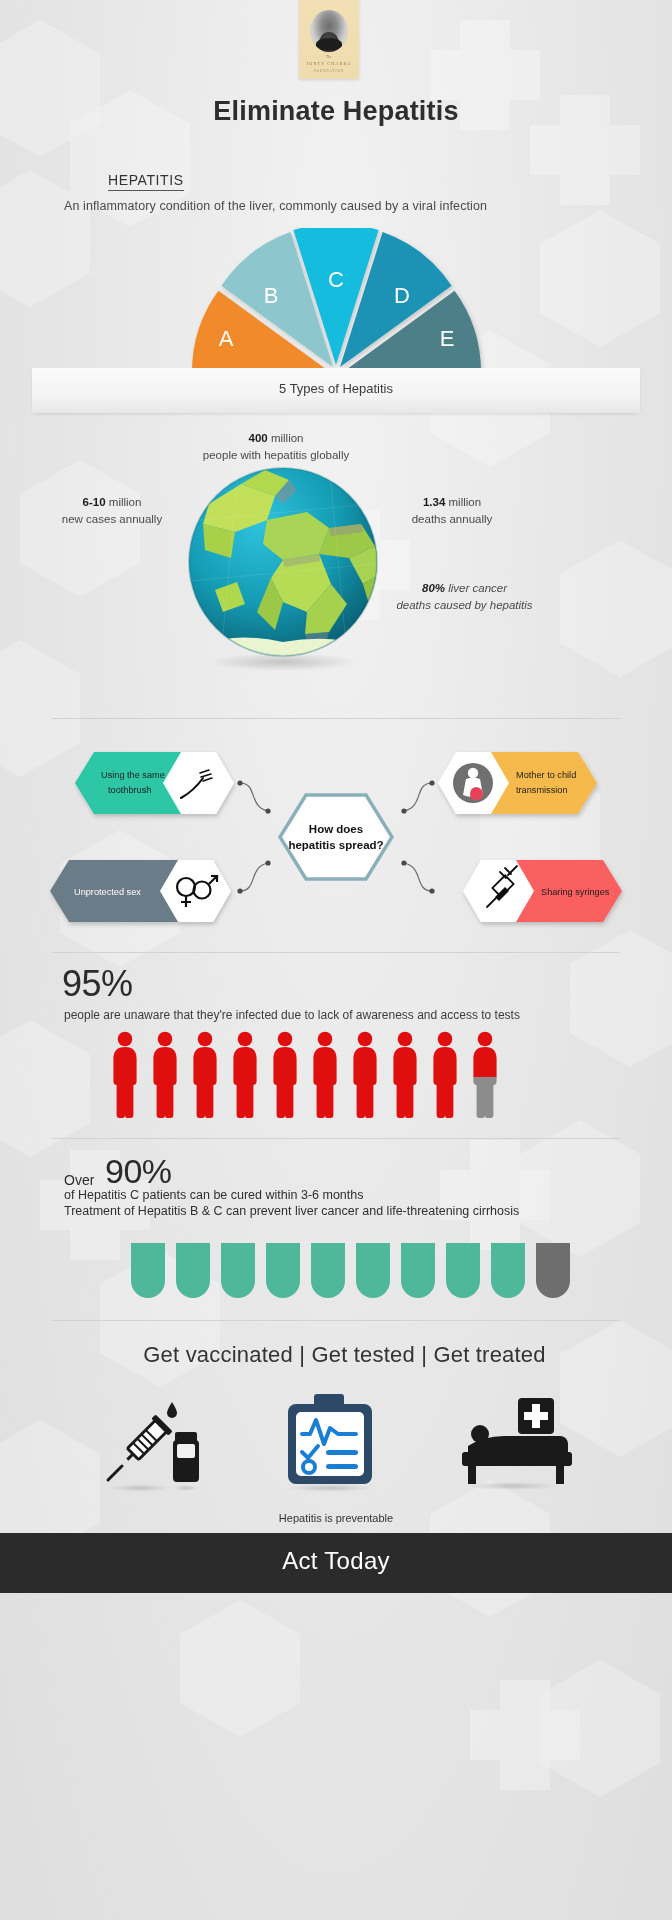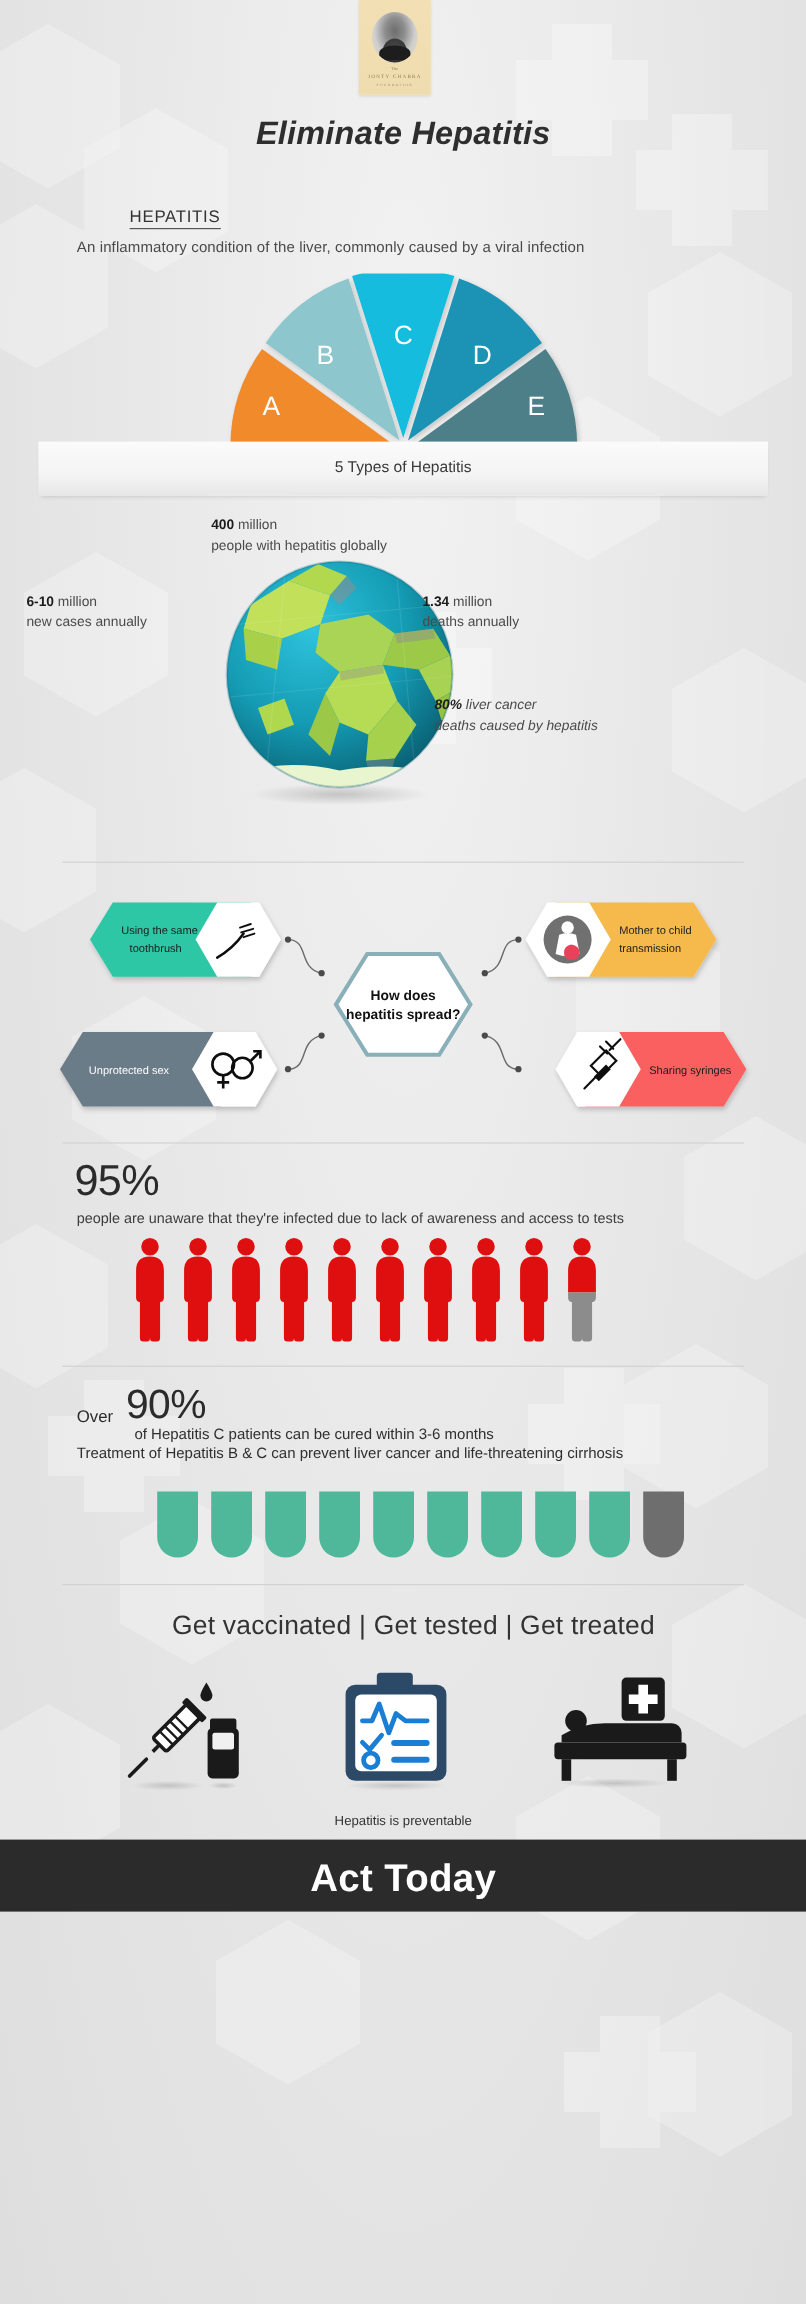--- a/index.html
+++ b/index.html
@@ -58,21 +58,20 @@
   .logo-name { position:absolute; left:0; right:0; top:61px; text-align:center;
     font-size:4.2px; color:#8d7b4d; letter-spacing:1.1px; font-family:"Liberation Serif",serif;}
   .logo-sub { position:absolute; left:0; right:0; top:69px; text-align:center;
     font-size:3px; color:#9b8a5c; letter-spacing:1.1px; font-family:"Liberation Serif",serif;}
 
   .title {
     position:absolute; left:0; right:0; top:96px;
     text-align:center;
     font-size:27px; font-weight:700; color:#2e2e2e;
     letter-spacing:.2px;
-    font-style:italic;
   }
   .subtitle {
     position:absolute; left:0; right:0; top:126px;
     text-align:center;
     font-size:18px; font-weight:300; color:#8a8a8a;
     letter-spacing:.3px;
   }
 
   
   .hep-heading {
@@ -92,54 +91,54 @@
     background:linear-gradient(180deg,#fbfbfb 0%, #f4f4f4 60%, #e7e7e7 100%);
     box-shadow:0 2px 4px -2px rgba(0,0,0,.18);
   }
   .fan-caption {
     position:absolute; left:0; right:0; top:381px; text-align:center;
     font-size:13px; color:#3a3a3a;
   }
 
   
   .globe-wrap { position:absolute; left:179px; top:462px; width:215px; height:215px; }
-  .stat { position:absolute; color:#4a4a4a; font-size:11.5px; line-height:1.45; }
+  .stat { position:absolute; text-align:center; color:#4a4a4a; font-size:11.5px; line-height:1.45; }
   .stat b { color:#1c1c1c; font-weight:700; }
   .stat-top    { left:176px; top:430px; width:200px; }
   .stat-left1  { left:22px;  top:494px; width:180px; }
   .stat-right1 { left:352px; top:494px; width:200px; }
   .stat-left2  { left:18px;  top:600px; width:190px; }
   .stat-right2 { left:362px; top:580px; width:205px;font-style:italic; }
 
   .divider { position:absolute; height:1px; background:#d2d2d2; }
 
   
   .spread-wrap { position:absolute; left:0; top:735px; width:548px; height:205px; }
 
   
   .pct95 { position:absolute; left:62px; top:963px; font-size:36px; font-weight:300; color:#2b2b2b; letter-spacing:-.5px; }
   .pct95-sub { position:absolute; left:64px; top:1008px; font-size:12px; color:#3c3c3c; }
   .people-row { position:absolute; left:0; top:1029px; width:672px; height:92px; }
 
   
   .over-label { position:absolute; left:64px; top:1172px; font-size:14px; color:#2b2b2b; font-weight:300; }
   .pct90 { position:absolute; left:105px; top:1152px; font-size:34px; font-weight:300; color:#2b2b2b; letter-spacing:-.5px; }
-  .pct90-l1 { position:absolute; left:64px; top:1188px; font-size:12.5px; color:#2f2f2f;margin-left:48px; }
+  .pct90-l1 { position:absolute; left:64px; top:1188px; font-size:12.5px; color:#2f2f2f; }
   .pct90-l2 { position:absolute; left:64px; top:1204px; font-size:12.5px; color:#2f2f2f; }
   .pills-row { position:absolute; left:0; top:1229px; width:672px; height:70px; }
 
   
   .cta { position:absolute; left:0; right:0; top:1342px; text-align:center;
          font-size:22px; font-weight:300; color:#333; letter-spacing:.2px;padding-left:17px; }
   .cta-icons { position:absolute; left:0; top:1390px; width:672px; height:110px; }
   .preventable { position:absolute; left:0; right:0; top:1512px; text-align:center;
                  font-size:11px; color:#333; }
   .actbar { position:absolute; left:0; top:1533px; width:672px; height:60px; background:#2b2b2b; }
   .actbar-text { position:absolute; left:0; right:0; top:1547px; text-align:center;
-                 font-size:32px; font-weight:700; color:#fff; letter-spacing:.3px; }
+                 font-size:24px; font-weight:400; color:#fff; letter-spacing:.3px; }
   .fanLetter { font-size:22px; fill:#fff; font-family:"Liberation Sans", sans-serif; font-weight:300; }
   .hexlabel { font-size:9.2px; font-family:"Liberation Sans", sans-serif; }
 </style>
 </head>
 <body>
 
 <div class="page">
 
   <svg class="watermark" width="672" height="1920" viewBox="0 0 672 1920">
     <defs>

